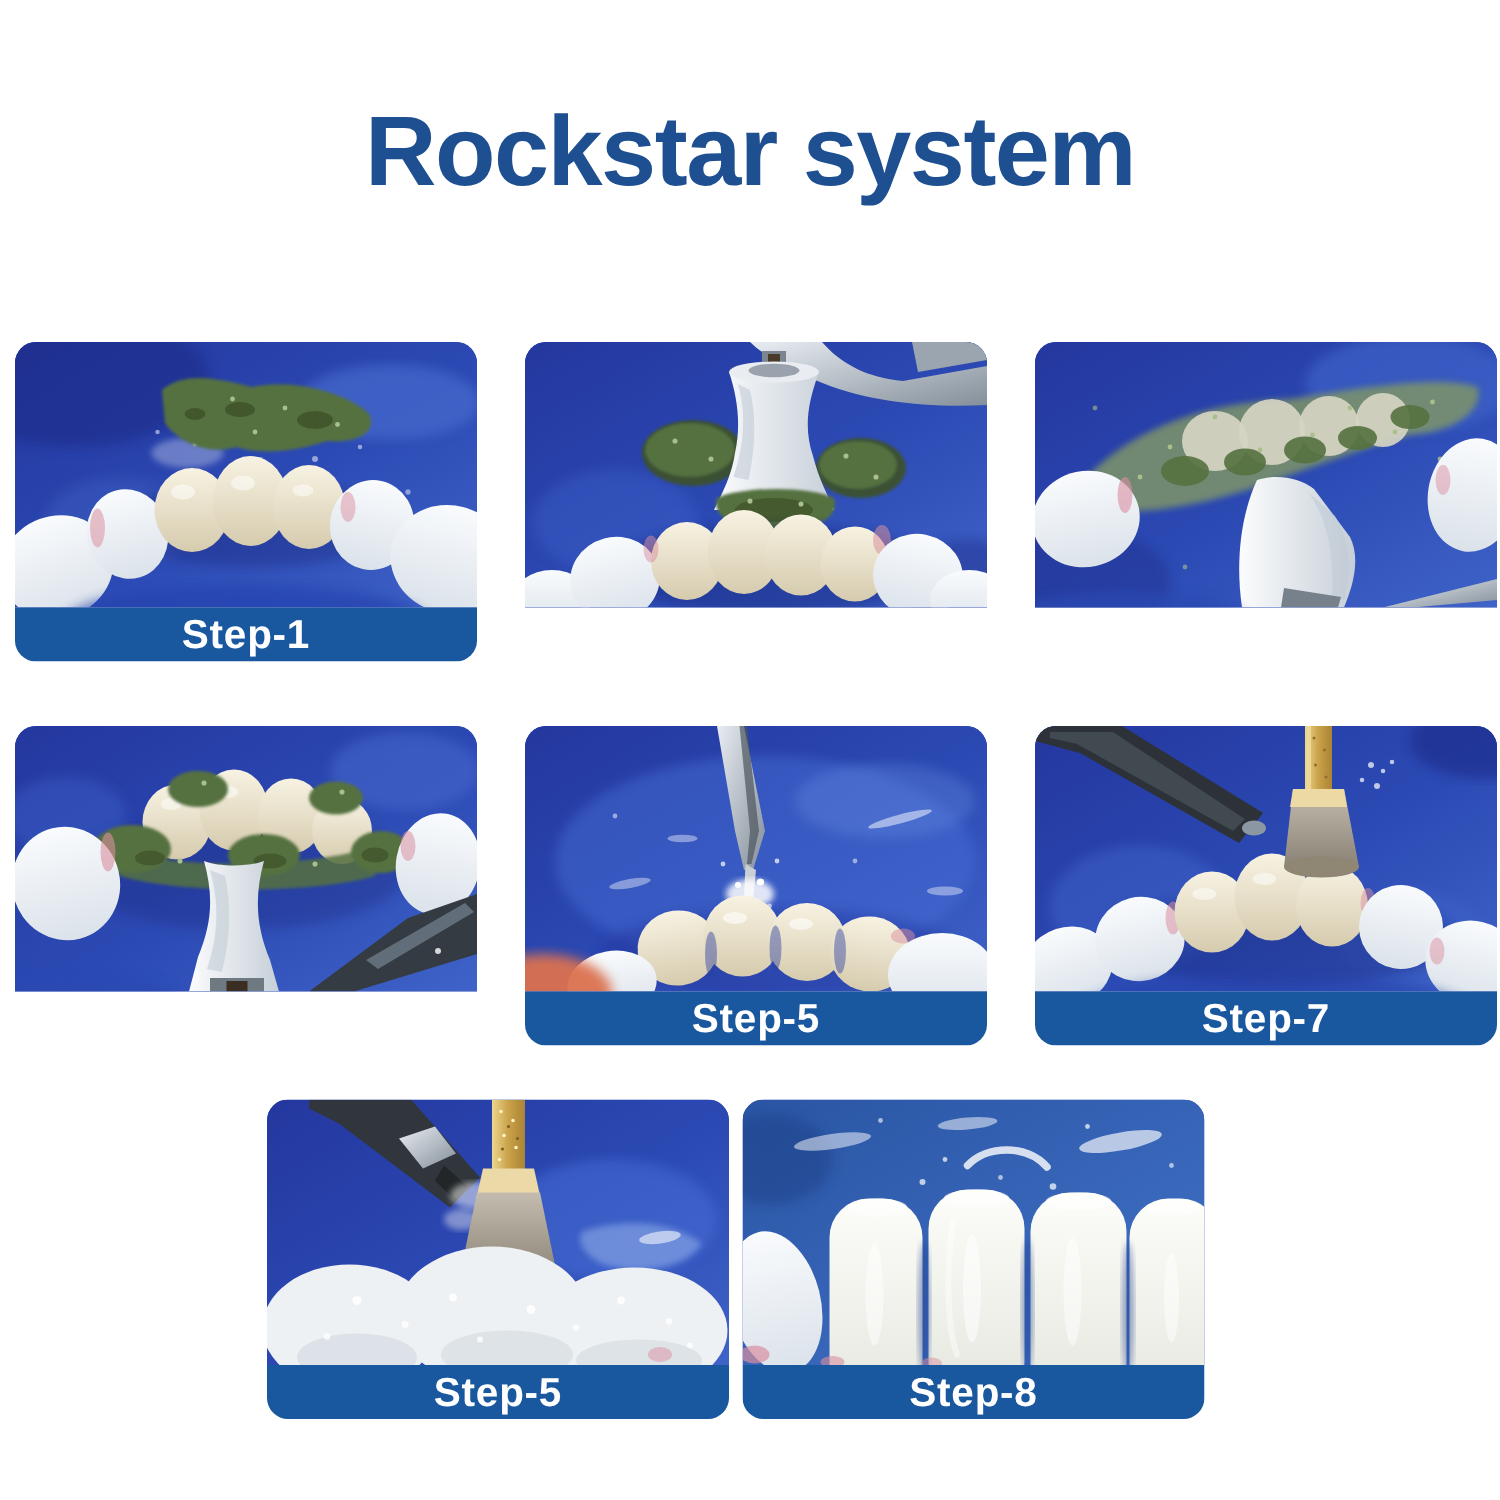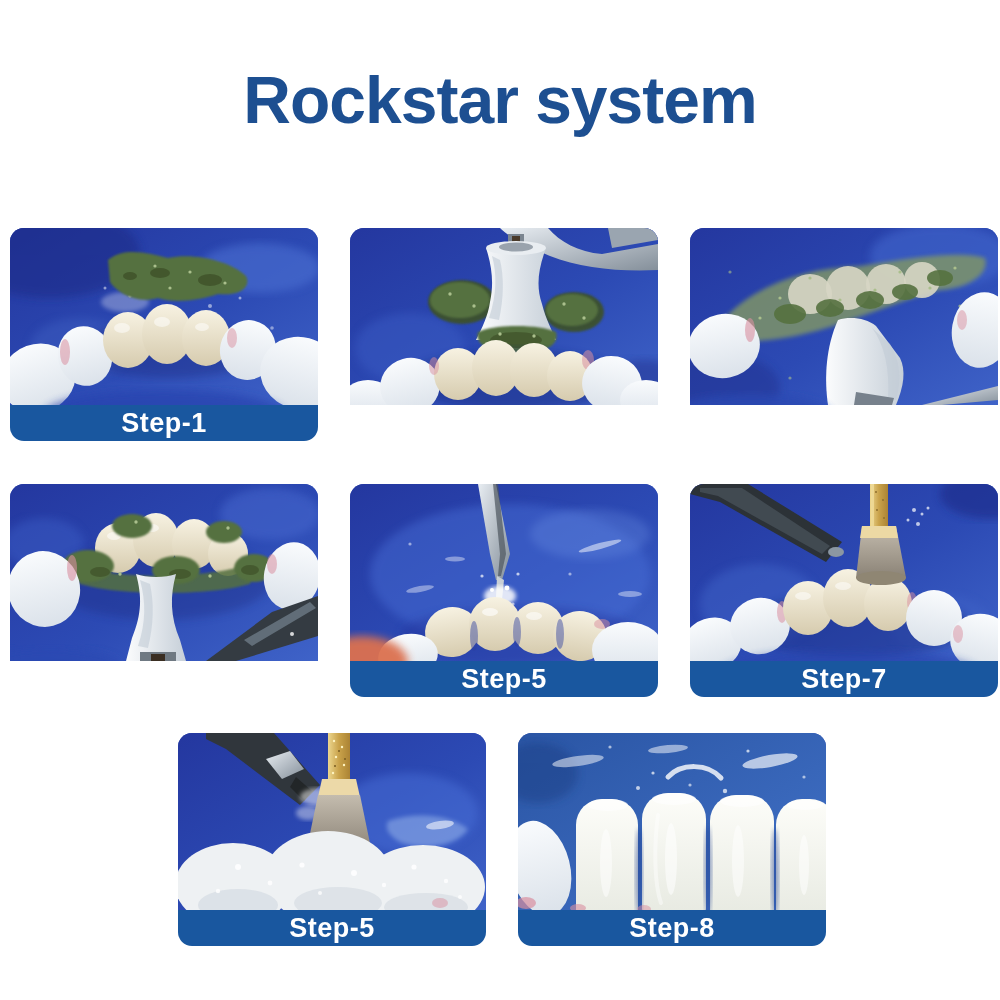--- a/index.html
+++ b/index.html
@@ -386,21 +386,21 @@
       <circle class="speck" cx="268" cy="148" r="2.2" opacity=".8"></circle>
         <circle class="speck" cx="40" cy="158" r="2.2" opacity=".8"></circle>
       <circle class="speck" cx="142" cy="160" r="2" opacity=".75"></circle>
         <circle class="speck" cx="282" cy="164" r="2" opacity=".75"></circle>
       <ellipse class="gum" cx="262" cy="170" rx="8" ry="5" opacity=".5"></ellipse>
     </svg>
   </div>
   <figcaption class="banner">Step-5</figcaption>
 </figure>
 
-<figure class="card" style="left:518px;top:733px">
+<figure class="card" style="left:495px;top:733px">
   <div class="photo" aria-label="close-up of the final glossy white crowns">
     <svg viewBox="0 0 308 177" preserveAspectRatio="none">
       <rect width="308" height="177" fill="url(#gSteel)"></rect>
       <ellipse cx="20" cy="40" rx="40" ry="30" fill="#1f3f86" opacity=".5" filter="url(#fB4)"></ellipse>
       <ellipse cx="60" cy="28" rx="26" ry="5" fill="#ffffff" opacity=".5" transform="rotate(-8 60 28)"></ellipse>
       <ellipse cx="150" cy="16" rx="20" ry="4" fill="#ffffff" opacity=".5" transform="rotate(-5 150 16)"></ellipse>
       <ellipse cx="252" cy="28" rx="28" ry="6" fill="#ffffff" opacity=".65" transform="rotate(-10 252 28)"></ellipse>
       <path d="M150,44 C163,30 190,30 203,45" stroke="#ffffff" stroke-width="5" fill="none" opacity=".8" stroke-linecap="round"></path>
       <circle class="speck" cx="120" cy="55" r="2" opacity=".7"></circle>
         <circle class="speck" cx="135" cy="40" r="1.6" opacity=".7"></circle>

